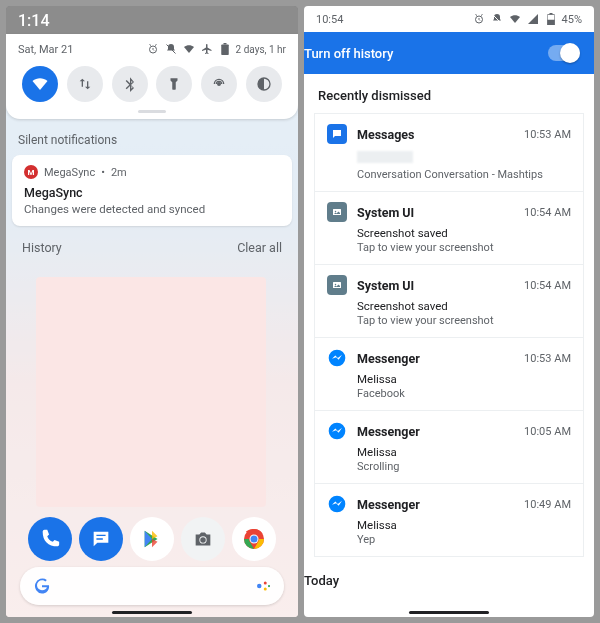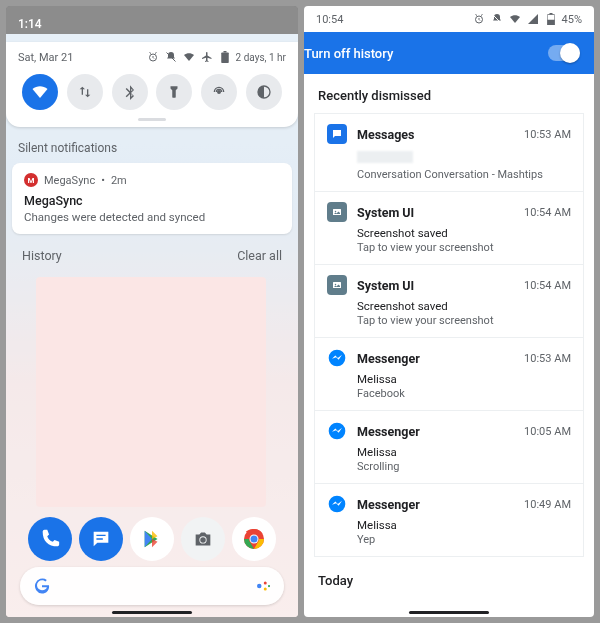--- a/index.html
+++ b/index.html
@@ -1,21 +1,21 @@
 <!DOCTYPE html>
 <html><head>
 <meta charset="utf-8">
 <style>
 *{box-sizing:border-box;margin:0;padding:0;font-family:Roboto,Arial,sans-serif;-webkit-font-smoothing:antialiased}
 body{background:#9a9a9a;width:600px;height:623px;overflow:hidden;display:flex;gap:6px;padding:6px}
 .phone{background:#fff;border-radius:4px;overflow:hidden;display:flex;flex-direction:column;flex:1;position:relative}
 .phone-left{width:292px;flex:0 0 292px}
 .phone-right{width:290px;flex:0 0 290px}
 
-.lp-status{background:#000;color:#fff;height:36px;display:flex;align-items:center;padding:0 12px;font-size:12px;font-weight:500}
+.lp-status{background:#000;color:#fff;height:28px;display:flex;align-items:center;padding:0 12px;font-size:16px;font-weight:500}
 .lp-shade-bg{position:absolute;top:28px;left:0;right:0;bottom:0;background:linear-gradient(180deg,#cadef0 0%,#c2d6e8 30%,#e8cfd0 60%,#f2d9d7 100%)}
 .lp-shade-bg::before{content:"";position:absolute;left:30px;bottom:110px;width:230px;height:230px;background:#f5c8c6;border-radius:4px}
 .lp-overlay{position:absolute;inset:0;background:rgba(255,255,255,0.55)}
 .lp-content{position:relative;z-index:2}
 .qs-panel{background:#fff;margin:0;border-radius:0 0 14px 14px;box-shadow:0 1px 3px rgba(0,0,0,0.15);padding:8px 12px 6px}
 .qs-top{display:flex;align-items:center;justify-content:space-between;font-size:11px;color:#5f6368;margin-bottom:10px}
 .qs-icons-row{display:flex;gap:4px;align-items:center}
 .mini-icon{width:14px;height:14px;display:inline-flex;align-items:center;justify-content:center;color:#5f6368}
 .qs-tiles{display:flex;justify-content:space-between;padding:0 4px}
 .tile{width:36px;height:36px;border-radius:50%;background:#e8eaed;display:flex;align-items:center;justify-content:center;color:#5f6368}
@@ -46,21 +46,21 @@
 .hist-item{padding:10px 12px;border-bottom:1px solid #eceff1}
 .hist-item:last-child{border-bottom:none}
 .hi-top{display:flex;align-items:center;gap:10px}
 .hi-icon{width:20px;height:20px;border-radius:4px;display:flex;align-items:center;justify-content:center;flex-shrink:0}
 .hi-app{font-size:12.5px;font-weight:700;color:#202124;flex:1}
 .hi-time{font-size:11px;color:#5f6368}
 .hi-body{padding-left:30px;margin-top:4px}
 .hi-line1{font-size:11.5px;color:#202124}
 .hi-line2{font-size:11px;color:#5f6368;margin-top:1px}
 .redact{display:inline-block;width:56px;height:12px;background:#eceff1;filter:blur(1px)}
-.today-hdr{font-size:13px;font-weight:500;color:#202124;padding:6px 14px}
+.today-hdr{font-size:13px;font-weight:500;color:#202124;padding:6px 0}
 .nav-pill-r{position:absolute;bottom:3px;left:50%;transform:translateX(-50%);width:80px;height:3px;background:#202124;border-radius:2px}
 svg{display:block}
 </style>
 </head>
 <body>
 
 <div class="phone phone-left">
   <div class="lp-status">
     <span>1:14</span>
   </div>

